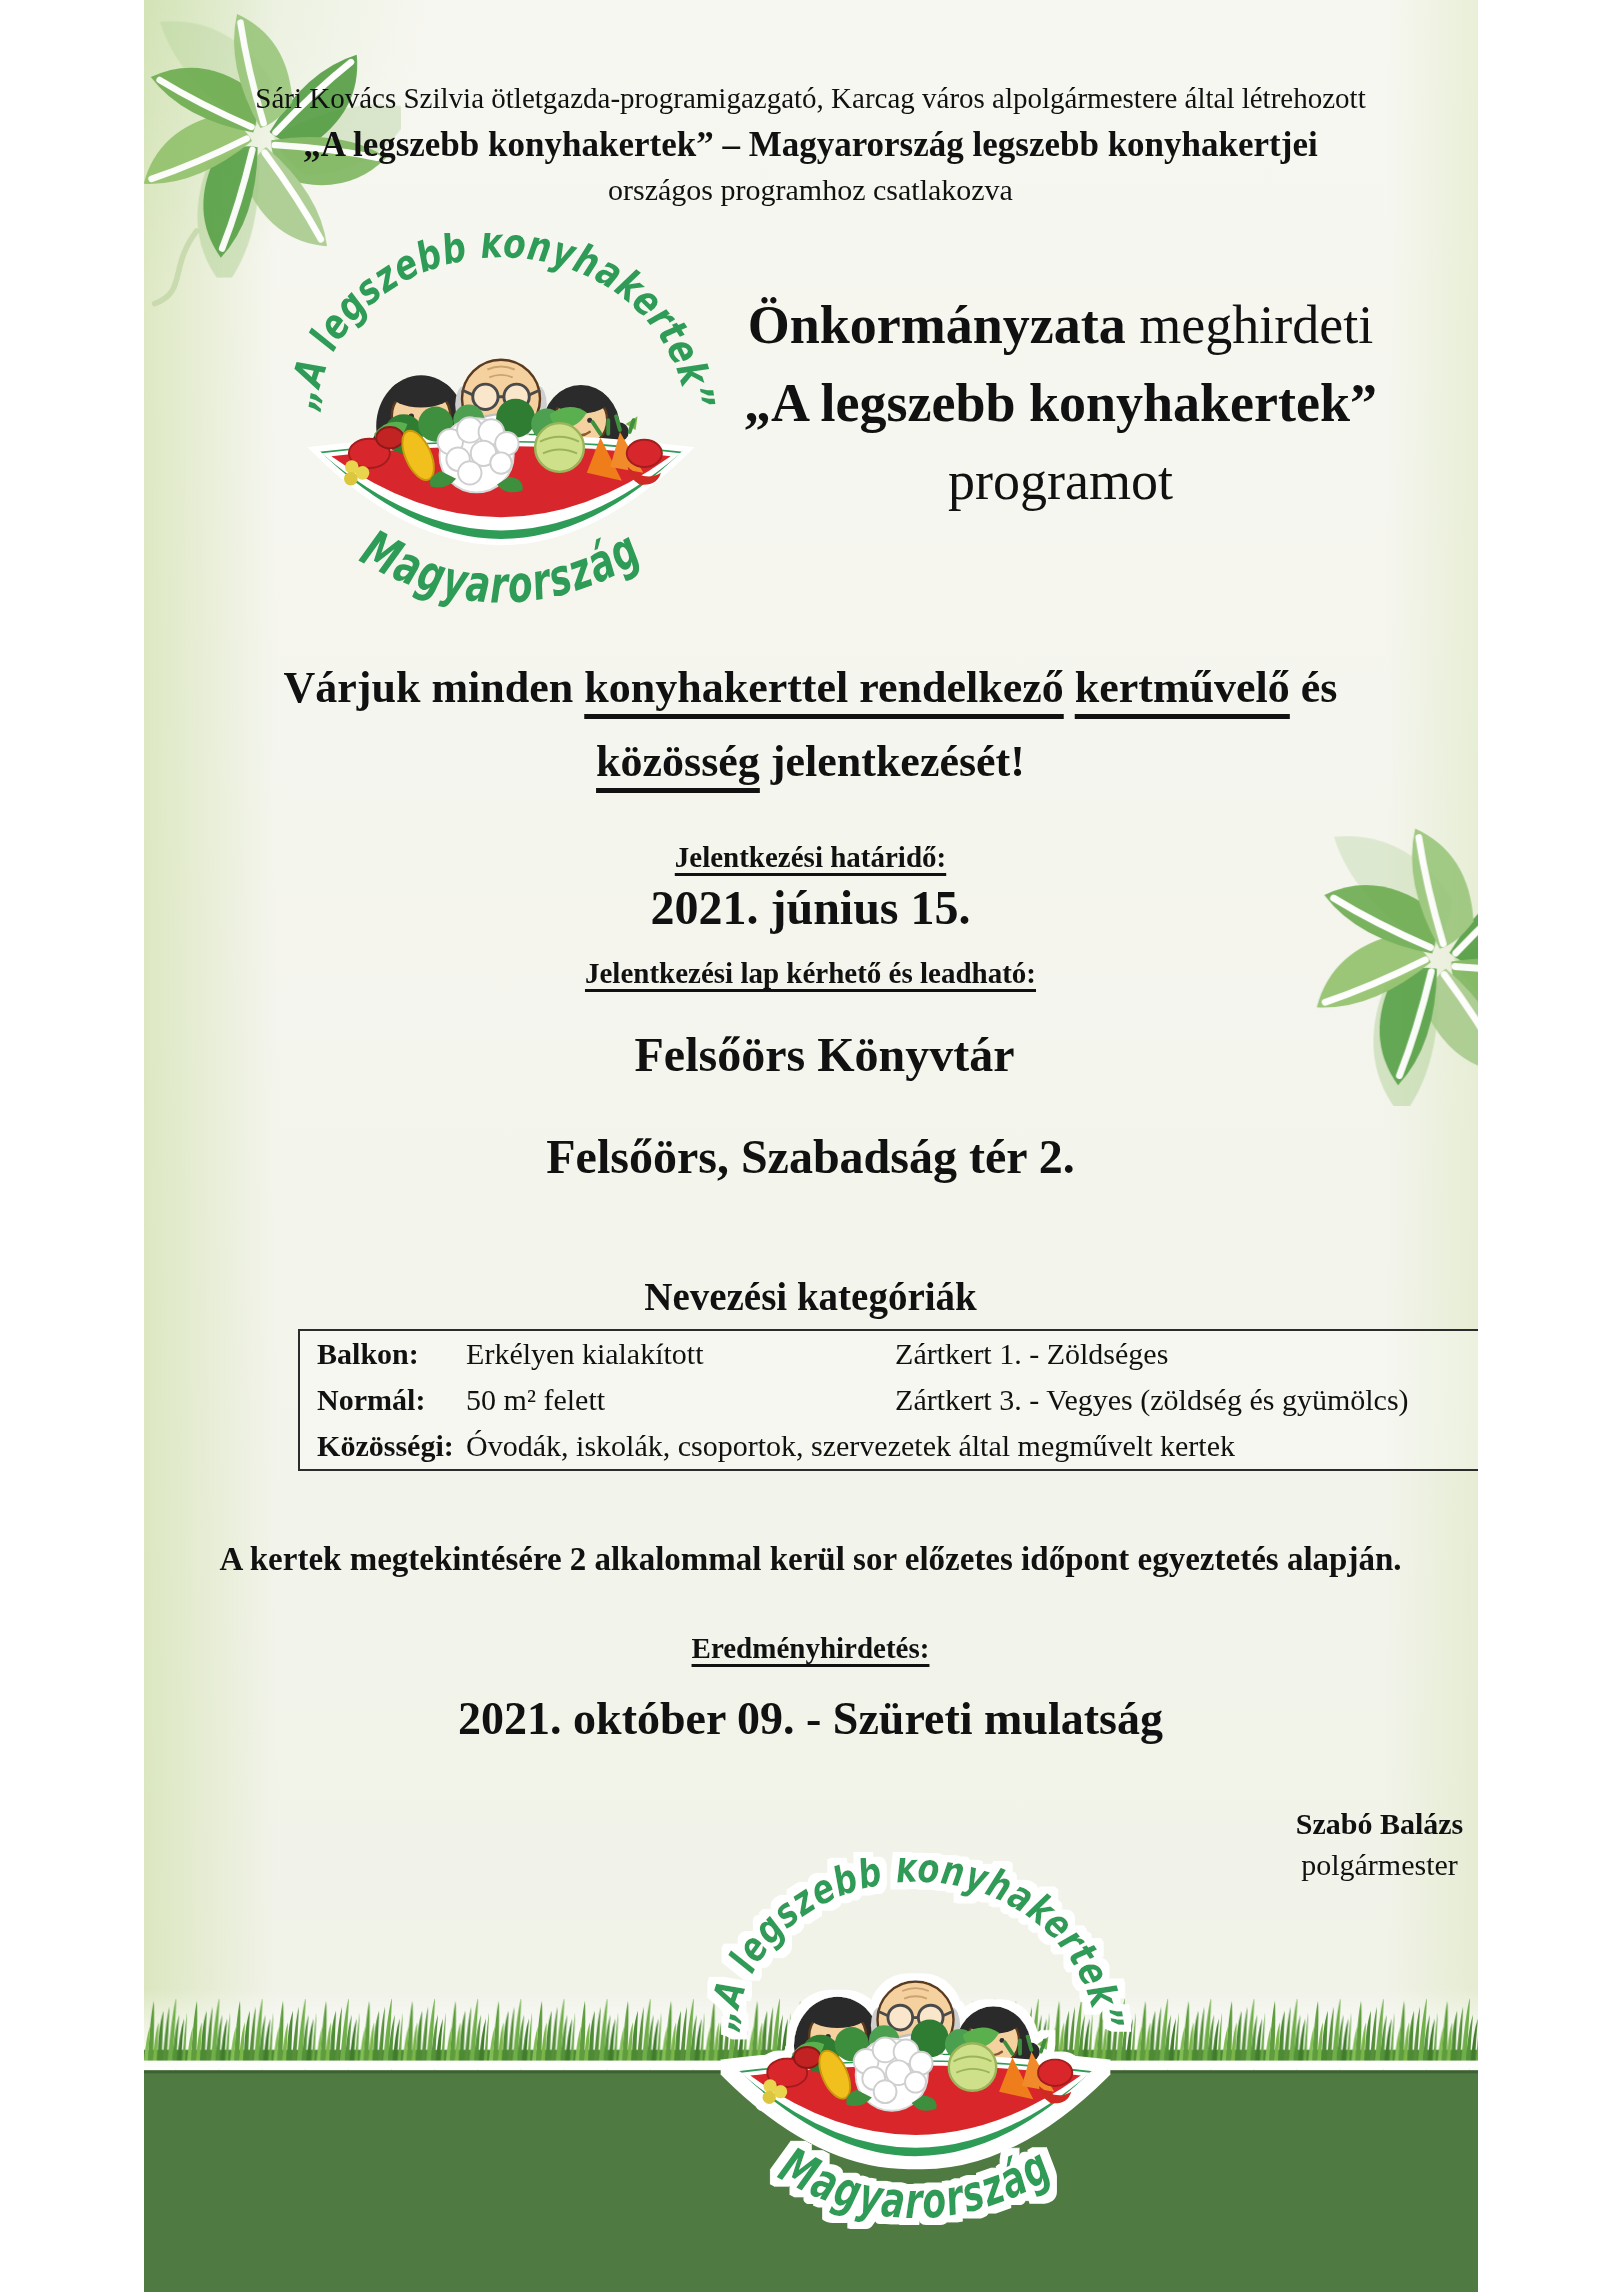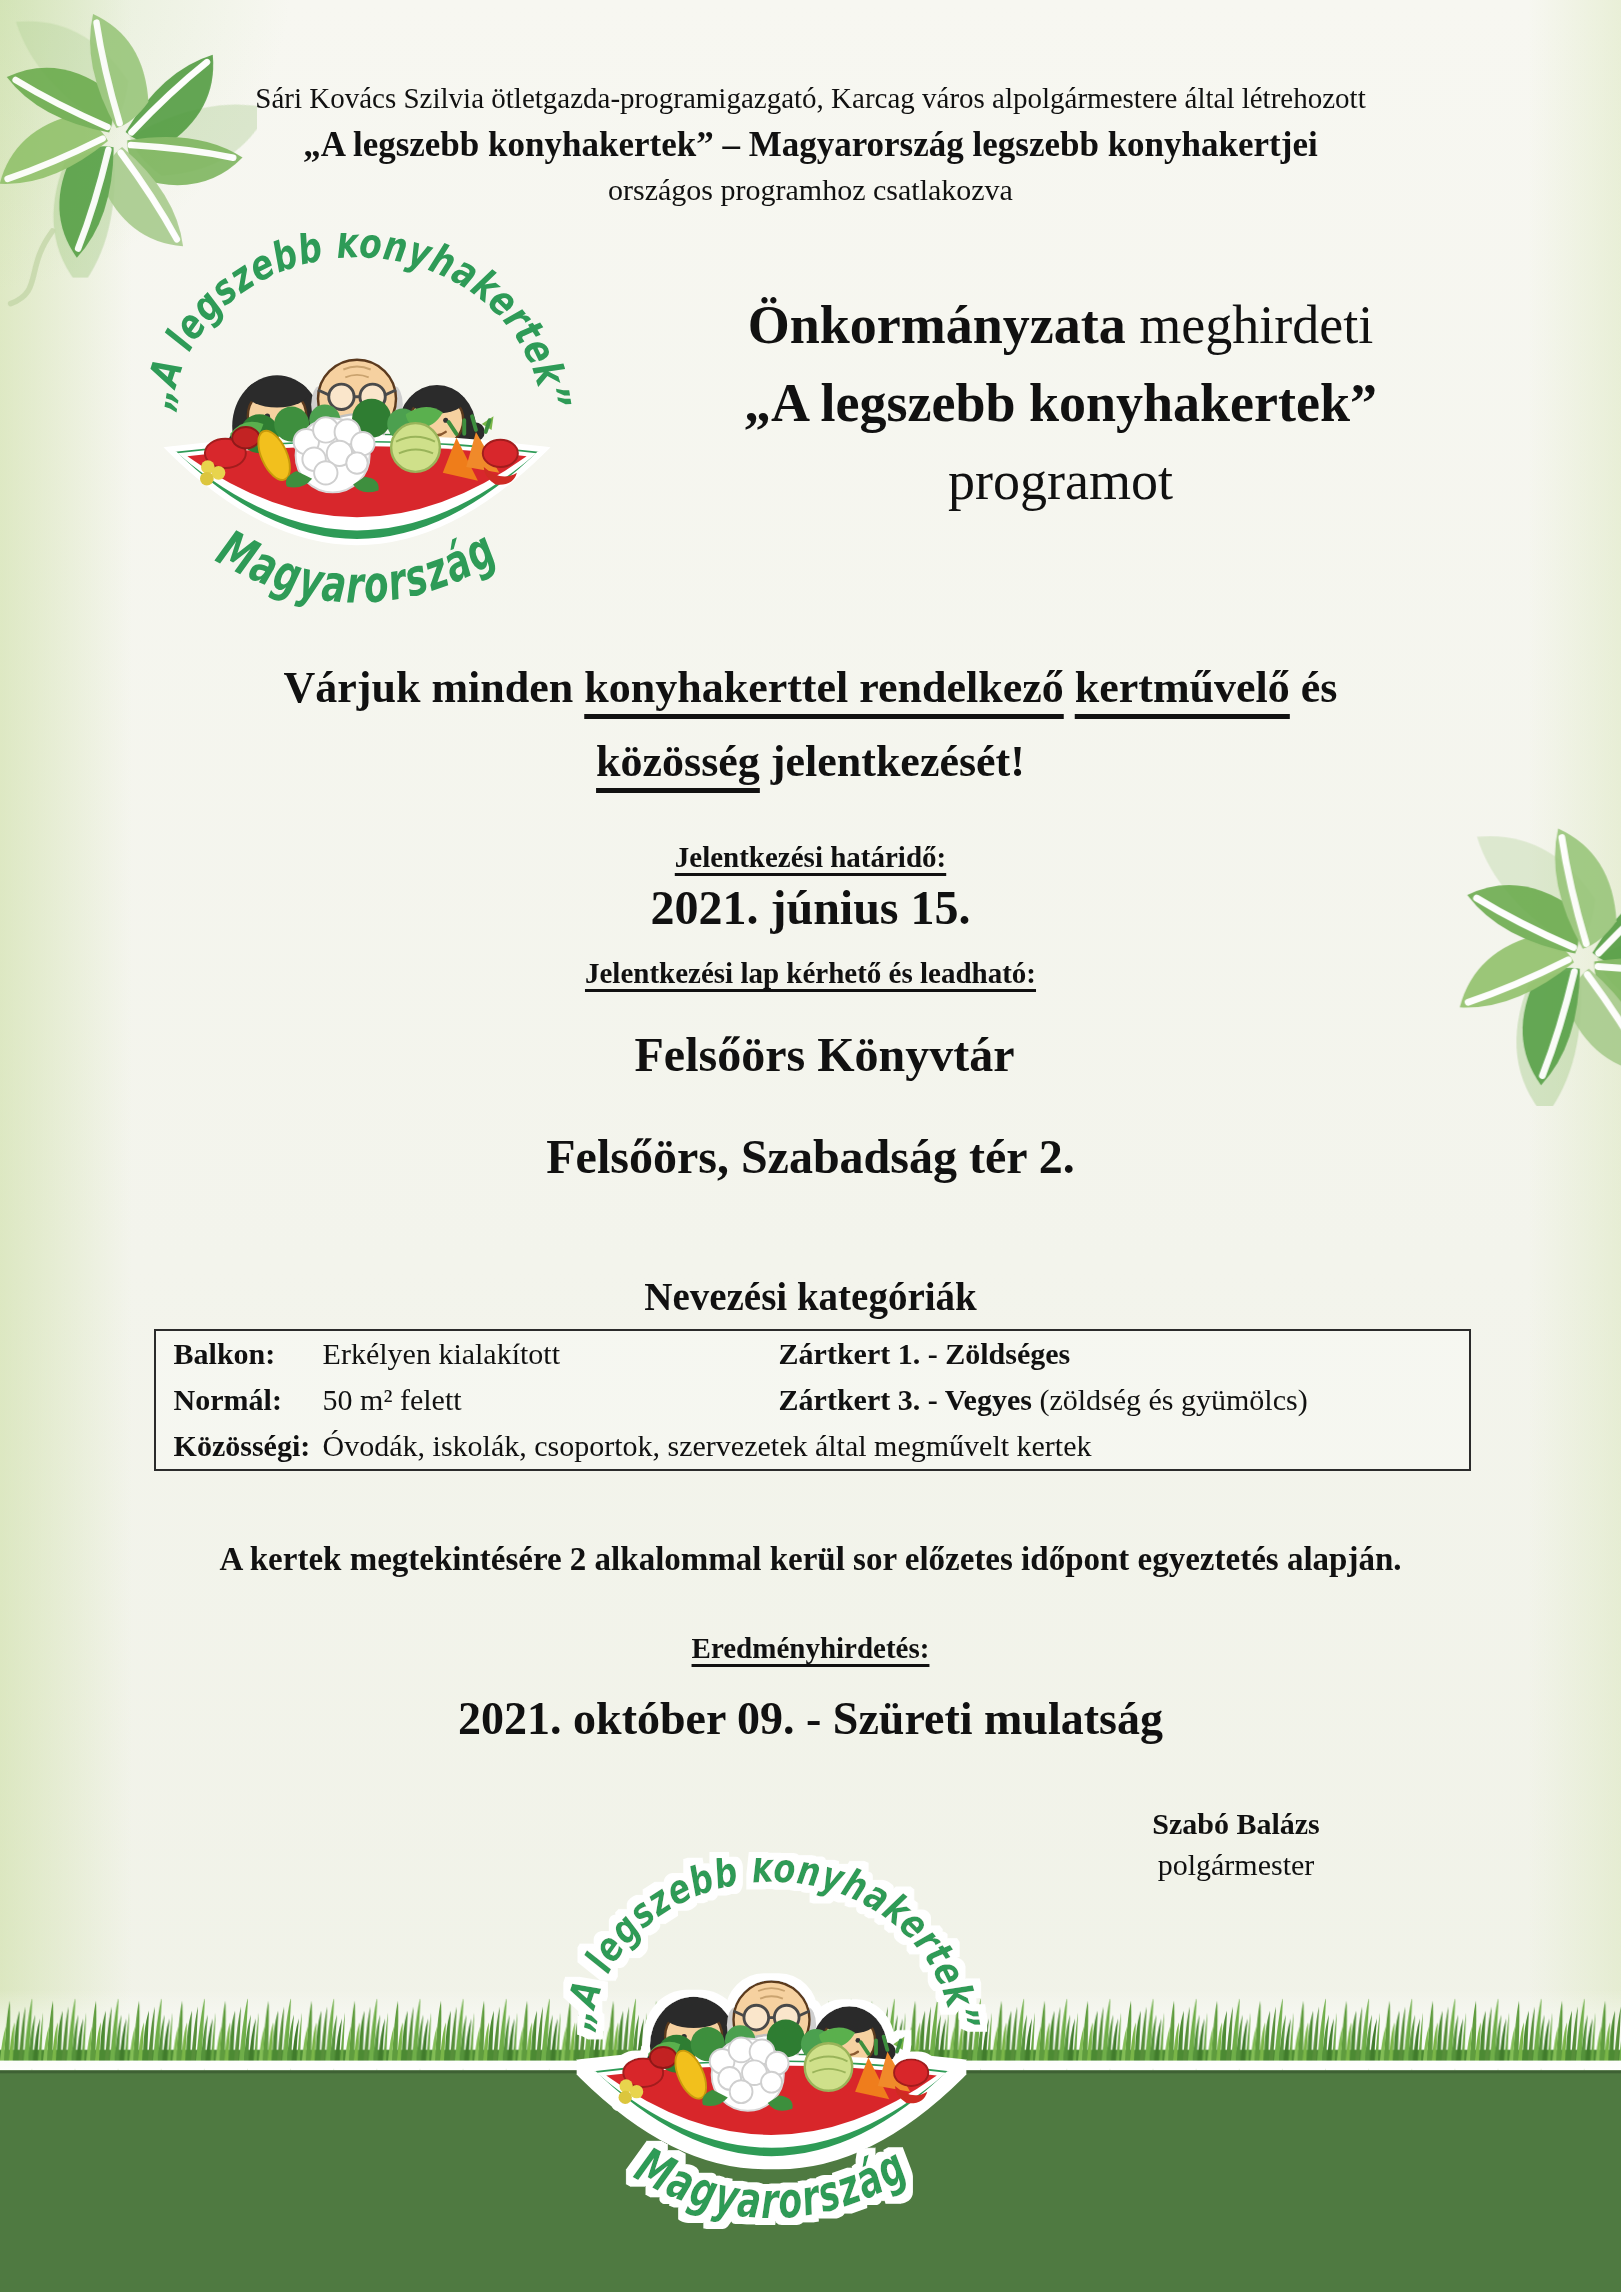--- a/index.html
+++ b/index.html
@@ -1,18 +1,18 @@
 <!DOCTYPE html>
 <html><head>
 <meta charset="utf-8">
 <style>
   html,body{margin:0;padding:0;background:#ffffff;}
   .page{
     position:relative;
-    width:1621px;height:2293px;
+    width:1334px;height:2293px;
     margin:0 auto;
     overflow:hidden;
     font-family:"Liberation Serif","DejaVu Serif",serif;
     color:#111;
     background:
       radial-gradient(circle at -39px -39px, rgba(186,216,152,.38) 0, rgba(186,216,152,0) 333px),
       linear-gradient(90deg, rgba(198,219,152,.50) 0, rgba(198,219,152,0) 132px),
       linear-gradient(270deg, rgba(206,224,166,.34) 0, rgba(206,224,166,0) 93px),
       linear-gradient(180deg,#f7f7f1 0%,#f3f4ec 55%,#f0f2e7 100%);
   }
@@ -42,21 +42,21 @@
   .deadline-date{top:880px;font-size:48px;font-weight:bold;}
   .app-label{top:957px;}
   .place1{top:1027px;font-size:48px;font-weight:bold;padding-left:28px;}
   .place2{top:1129px;font-size:48px;font-weight:bold;}
 
   .cat-title{top:1274px;font-size:39px;font-weight:bold;}
   .cat-table{top:1329px;left:154px;width:1313px;border:2px solid #2b2b2b;background:rgba(255,255,255,.25);}
   .cat-row{display:grid;grid-template-columns:149px 429px 1fr;align-items:center;
     height:46px;padding-left:17.6px;font-size:30px;}
   .cat-row .cl{font-weight:bold;}
-  .cat-row .cr b{font-weight:bold;margin-left:27px;}
+  .cat-row .cr b{font-weight:normal;}
   .cat-row .wide{grid-column:2/4;}
 
   .visit-note{top:1541px;font-size:33px;font-weight:bold;}
   .results-label{top:1629px;font-size:32px;}
   .results-date{top:1692px;font-size:46px;font-weight:bold;}
 
   .signature{top:1803px;left:1050px;width:372px;text-align:center;line-height:41px;}
   .sig-name{font-size:30px;font-weight:bold;}
   .sig-role{font-size:30px;}
 

